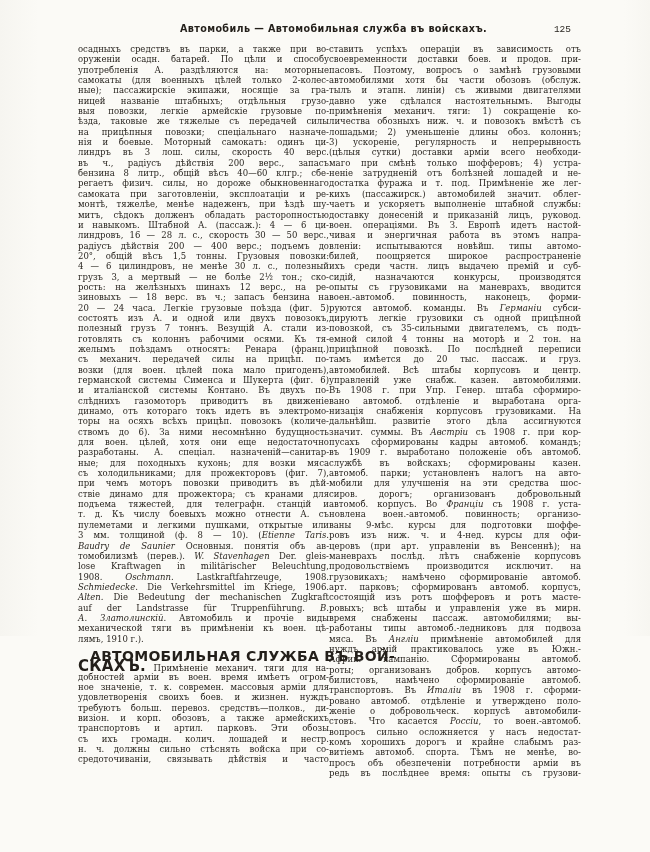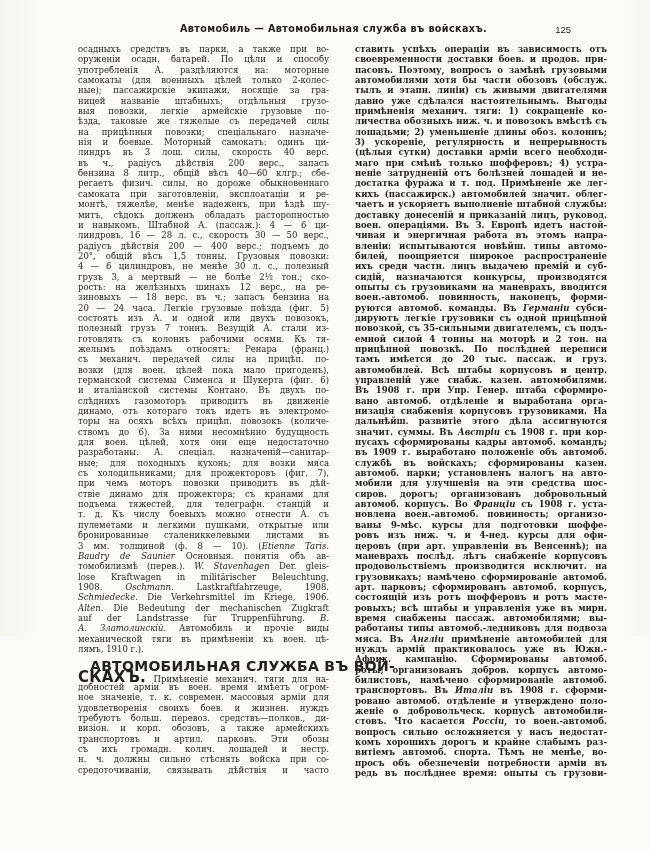--- a/index.html
+++ b/index.html
@@ -33,30 +33,30 @@
     font-family: "DejaVu Sans", sans-serif;
     font-weight: bold;
     font-size: 9.6px;
     letter-spacing: 0.4px;
     white-space: nowrap;
   }
   .page-number {
     position: absolute;
     right: 18px;
     top: 0.5px;
-    font-family: Liberation Sans, sans-serif;
+    font-family: Liberation Mono, monospace;
     font-size: 9.5px;
   }
   .col {
     position: absolute;
     top: 44px;
     width: 251px;
   }
   .col-left  { left: 78px; }
-  .col-right { left: 355px; width: 252px; font-weight: bold; }
+  .col-right { left: 329px; width: 252px; }
   .line {
     height: 10.35px;
     line-height: 10.35px;
     font-size: 8.5px;
     text-align: justify;
     text-align-last: justify;
     white-space: nowrap;
     overflow: visible;
   }
   .line.end {
@@ -123,21 +123,20 @@
       <div class="line">ствомъ до 6). За ними несомнѣнно будущность</div>
       <div class="line">для воен. цѣлей, хотя они еще недостаточно</div>
       <div class="line">разработаны. А. спеціал. назначеній—санитар-</div>
       <div class="line">ные; для походныхъ кухонь; для возки мяса</div>
       <div class="line">съ холодильниками; для прожекторовъ (фиг. 7),</div>
       <div class="line">при чемъ моторъ повозки приводитъ въ дѣй-</div>
       <div class="line">ствіе динамо для прожектора; съ кранами для</div>
       <div class="line">подъема тяжестей, для телеграфн. станцій и</div>
       <div class="line">т. д. Къ числу боевыхъ можно отнести А. съ</div>
       <div class="line">пулеметами и легкими пушками, открытые или</div>
-      <div class="line">бронированные сталениккелевыми листами въ</div>
       <div class="line"><span>3 мм. толщиной (ф. 8 — 10). (</span><span class="i">Etienne Taris.</span></div>
       <div class="line"><span class="i">Baudry de Saunier</span><span> Основныя. понятія объ ав-</span></div>
       <div class="line"><span>томобилизмѣ (перев.). </span><span class="i">W. Stavenhagen</span><span> Der. gleis-</span></div>
       <div class="line">lose Kraftwagen in militärischer Beleuchtung,</div>
       <div class="line"><span>1908. </span><span class="i">Oschmann.</span><span> Lastkraftfahrzeuge, 1908.</span></div>
       <div class="line"><span class="i">Schmiedecke.</span><span> Die Verkehrsmittel im Kriege, 1906.</span></div>
       <div class="line"><span class="i">Alten.</span><span> Die Bedeutung der mechanischen Zugkraft</span></div>
       <div class="line"><span>auf der Landstrasse für Truppenführung. </span><span class="i">В.</span></div>
       <div class="line"><span class="i">А. Златолинскій.</span><span> Автомобиль и прочіе виды</span></div>
       <div class="line">механической тяги въ примѣненіи къ воен. цѣ-</div>

